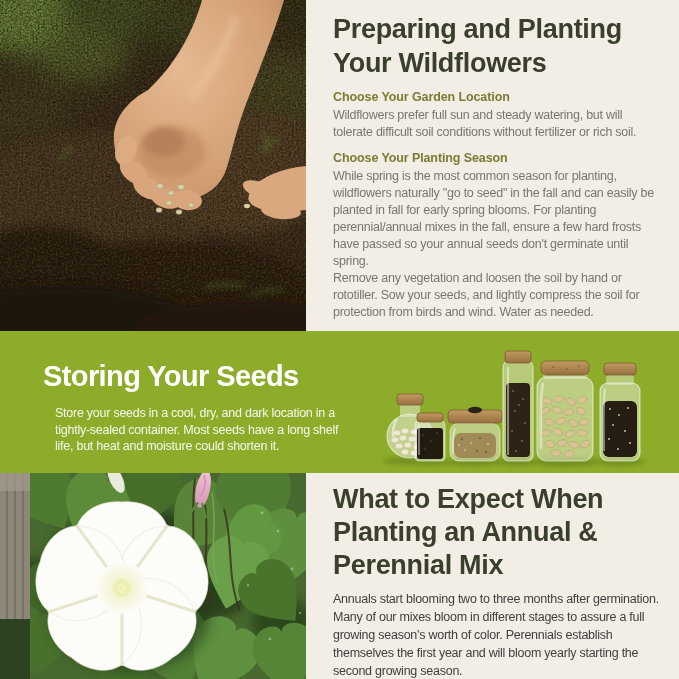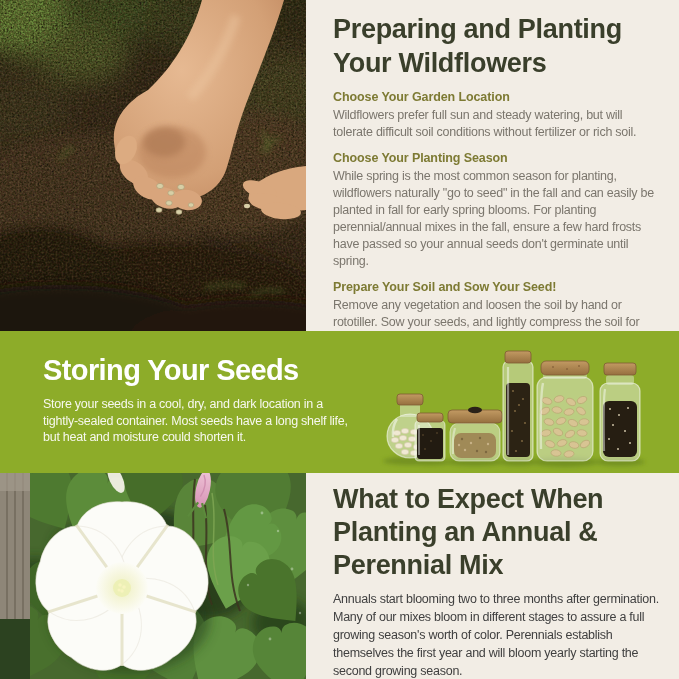--- a/index.html
+++ b/index.html
@@ -25,28 +25,28 @@
     font-size:12.5px;font-weight:700;color:#7d7a33;
     letter-spacing:-0.1px;margin:10px 0 3px;
   }
   .body-text{
     font-size:12.5px;line-height:17px;color:#7b766d;
     letter-spacing:-0.25px;margin:0;max-width:334px;
   }
   .band{
     position:relative;height:142px;background:#8dac29;overflow:hidden;
   }
-  .band-text{position:absolute;left:43px;top:22px;width:312px;}
+  .band-text{position:absolute;left:43px;top:28px;width:312px;}
   .band-title{
     font-size:29px;font-weight:700;color:#ffffff;
     letter-spacing:-0.6px;margin:0 0 9px;line-height:34px;
   }
   .band-body{
     font-size:12.5px;line-height:16.5px;color:#f7f8ee;
-    letter-spacing:-0.25px;margin:0;
+    letter-spacing:-0.25px;margin:12px;
   }
   .jars-photo{position:absolute;right:0;bottom:0;width:312px;height:142px;}
   .jars-photo svg{display:block;width:100%;height:100%;}
   .expect-title{
     font-size:27px;line-height:33px;font-weight:700;color:#3a3f2b;
     letter-spacing:-0.3px;margin:4px 0 8px;white-space:pre-line;
   }
   .expect-body{
     font-size:12.5px;line-height:18px;color:#404040;
     letter-spacing:-0.25px;margin:0;max-width:334px;
@@ -163,21 +163,20 @@
         <div class="sub-heading">Choose Your Garden Location</div>
         <p class="body-text">Wildflowers prefer full sun and steady watering, but will tolerate difficult soil conditions without fertilizer or rich soil.</p>
       </div>
 
       <div>
         <div class="sub-heading">Choose Your Planting Season</div>
         <p class="body-text">While spring is the most common season for planting, wildflowers naturally "go to seed" in the fall and can easily be planted in fall for early spring blooms. For planting perennial/annual mixes in the fall, ensure a few hard frosts have passed so your annual seeds don't germinate until spring.</p>
       </div>
 
       <div>
-        <div class="sub-heading">Prepare Your Soil and Sow Your Seed!</div>
         <p class="body-text">Remove any vegetation and loosen the soil by hand or rototiller. Sow your seeds, and lightly compress the soil for protection from birds and wind. Water as needed.</p>
       </div>
     </div>
   </section>
 
   <section class="band">
     <div class="band-text">
       <h2 class="band-title">Storing Your Seeds</h2>
       <p class="band-body">Store your seeds in a cool, dry, and dark location in a tightly-sealed container. Most seeds have a long shelf life, but heat and moisture could shorten it.</p>
     </div>

